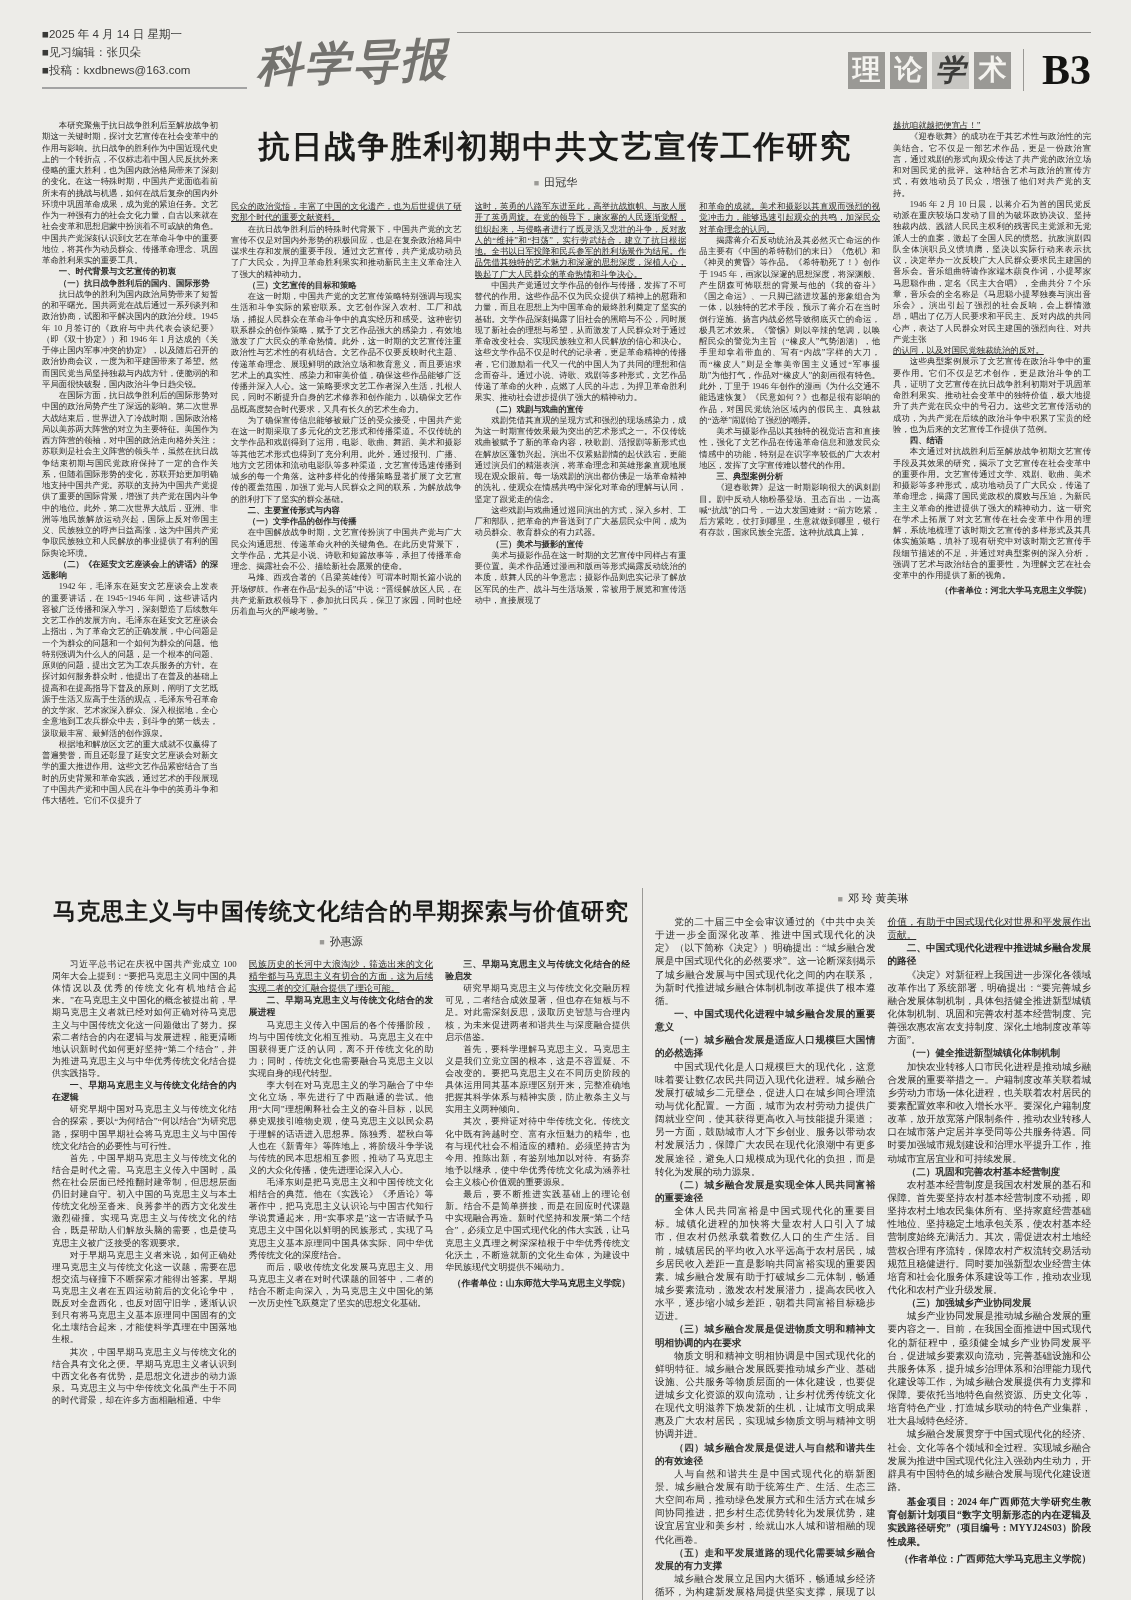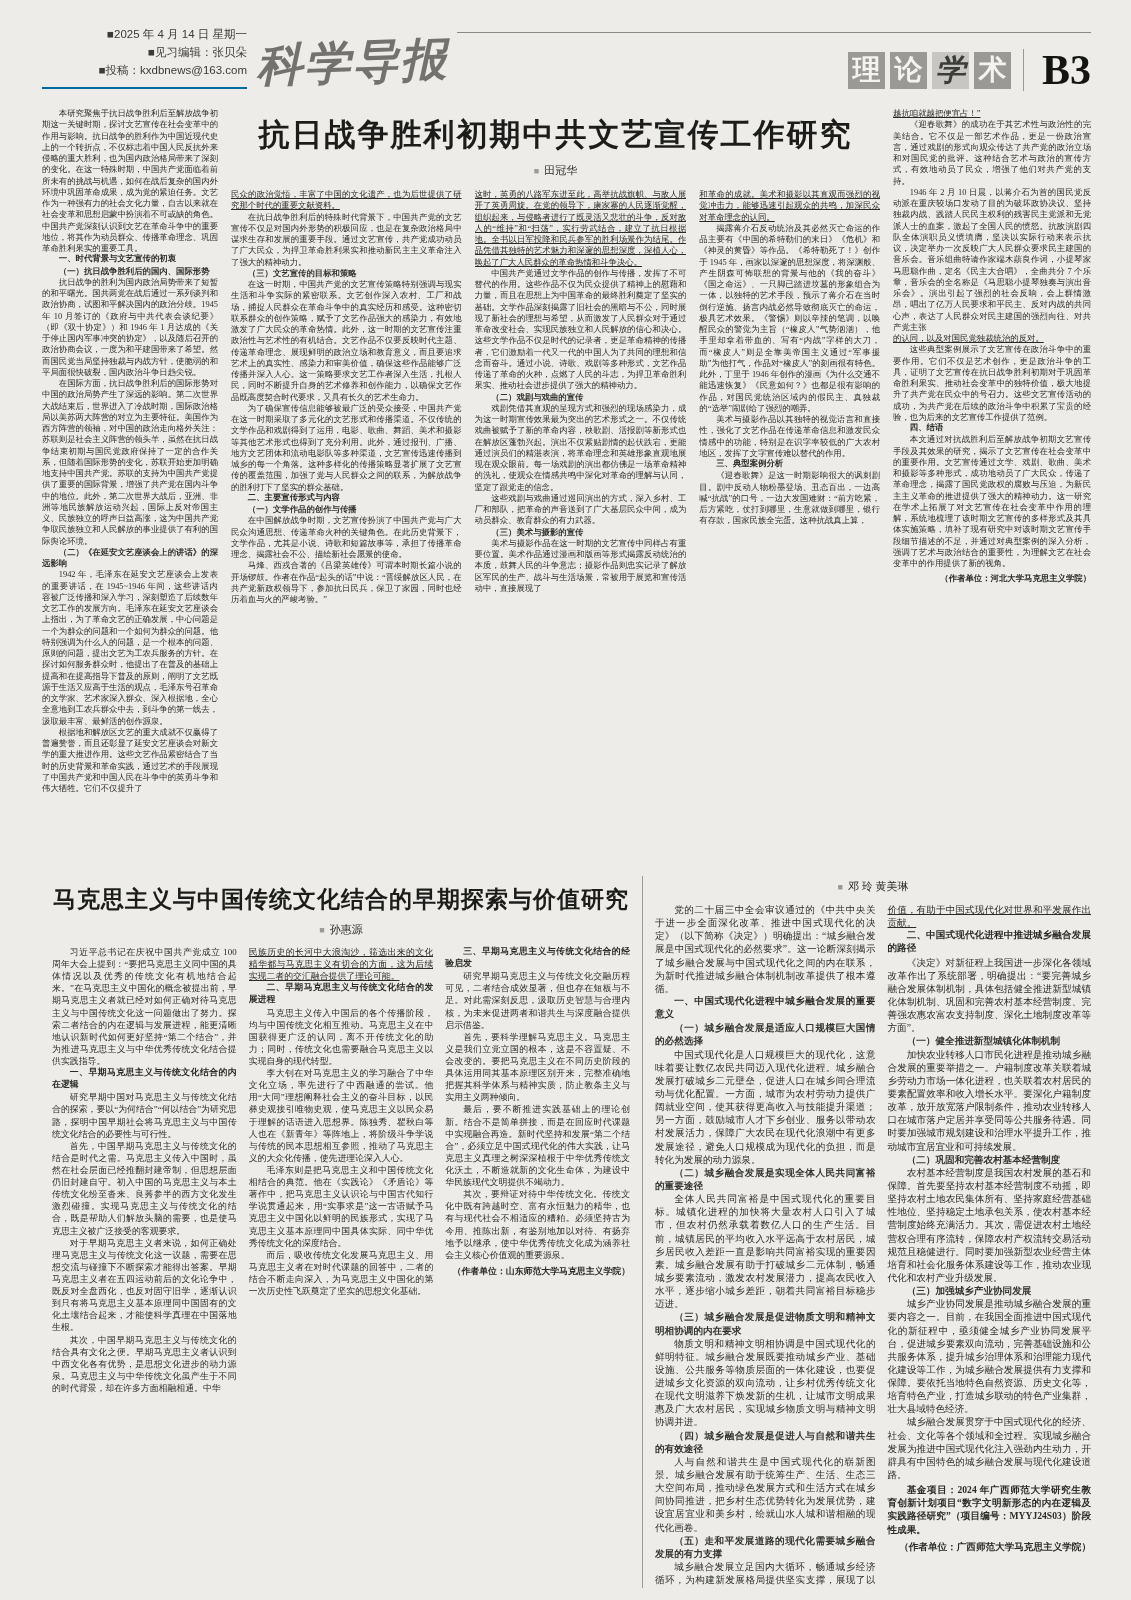--- a/index.html
+++ b/index.html
@@ -4,45 +4,45 @@
 <style>
   html,body{margin:0;padding:0;background:#b8b7b3;}
   .sheet{
     position:relative;width:1131px;height:1600px;margin:0 auto;
     background:#edecE8;color:#2b2b29;
     font-family:"Liberation Serif","DejaVu Serif",serif;
     overflow:hidden;box-sizing:border-box;padding:18px 40px 14px 42px;
   }
   
   .hdr{display:flex;align-items:flex-start;height:86px;}
-  .hdr-left{width:205px;border-bottom:2px solid #0369a1;padding:8px 0 8px 0;
-    font-family:"Liberation Sans",sans-serif;font-size:11.5px;line-height:1.55;color:#3a3a38;text-align:right;}
+  .hdr-left{width:205px;border-bottom:2px solid #a3a3a3;padding:8px 0 8px 0;
+    font-family:"Liberation Sans",sans-serif;font-size:11.5px;line-height:1.55;color:#3a3a38;}
   .masthead{width:210px;text-align:center;font-family:"DejaVu Serif",serif;
     font-style:italic;font-weight:bold;font-size:46px;color:#73726e;
     letter-spacing:2px;transform:rotate(-2deg);padding-top:14px;white-space:nowrap;}
   .hdr-right{flex:1;border-top:1.5px solid #8a8986;margin-top:14px;padding-top:16px;
     display:flex;justify-content:flex-end;align-items:center;}
   .secbox{width:37px;height:37px;background:#9a9995;color:#f4f3ef;
     font-family:"Liberation Sans",sans-serif;font-weight:bold;font-size:28px;
     display:flex;align-items:center;justify-content:center;margin-left:5px;}
   .secbox.alt{background:#c7c6c2;color:#3c3c3a;font-family:"DejaVu Serif",serif;
     font-style:italic;font-size:30px;}
   .pageno{font-family:"Liberation Serif",serif;font-weight:bold;font-size:42px;
     color:#141412;margin-left:12px;padding-left:18px;border-left:1px solid #9a9995;line-height:1;}
   
   .col{overflow:hidden;text-align:justify;}
   .blk{margin:0;}
   .blk.p{text-indent:2em;}
   .blk.c{text-indent:0;text-decoration:underline;}
-  .blk.h{font-weight:bold;text-indent:2em;font-family:Liberation Mono, monospace;}
+  .blk.h{font-weight:bold;text-indent:2em;font-family:Liberation Serif, serif;}
   .blk.k{font-weight:bold;text-indent:2em;font-family:"Liberation Serif",serif;color:#343432;}
   .blk.sig{font-weight:bold;text-align:right;text-indent:0;margin-top:4px;}
   .blk.fund{font-weight:bold;text-indent:2em;margin-top:2px;}
   
-  .main-art{display:flex;gap:13px;height:752px;margin-top:4px;}
+  .main-art{display:flex;gap:13px;height:752px;margin-top:16px;}
   .main-art .col{font-size:8.4px;line-height:1.34;}
   .m-c1{width:176px;}
   .m-mid{flex:1;display:flex;flex-direction:column;min-width:0;}
   .m-c5{width:198px;}
   .m-title{text-align:center;padding:6px 0 2px;}
   .m-title h1{margin:0;font-family:"Liberation Sans",sans-serif;font-weight:bold;
     font-size:31px;letter-spacing:2px;color:#1c1c1a;white-space:nowrap;}
   .byline{text-align:center;font-size:11px;padding:7px 0 9px;color:#2b2b29;font-family:Liberation Serif, serif;}
   .byline .sq{color:#9a9995;font-size:9px;margin-right:5px;}
   .mid-cols{flex:1;display:flex;gap:13px;overflow:hidden;}
@@ -162,22 +162,22 @@
             <div class="blk h">二、早期马克思主义与传统文化结合的发展进程</div>
             <div class="blk p">马克思主义传入中国后的各个传播阶段，均与中国传统文化相互推动。马克思主义在中国获得更广泛的认同，离不开传统文化的助力；同时，传统文化也需要融合马克思主义以实现自身的现代转型。</div>
             <div class="blk p">李大钊在对马克思主义的学习融合了中华文化立场，率先进行了中西融通的尝试。他用“大同”理想阐释社会主义的奋斗目标，以民彝史观接引唯物史观，使马克思主义以民众易于理解的话语进入思想界。陈独秀、瞿秋白等人也在《新青年》等阵地上，将阶级斗争学说与传统的民本思想相互参照，推动了马克思主义的大众化传播，使先进理论深入人心。</div>
             <div class="blk p">毛泽东则是把马克思主义和中国传统文化相结合的典范。他在《实践论》《矛盾论》等著作中，把马克思主义认识论与中国古代知行学说贯通起来，用“实事求是”这一古语赋予马克思主义中国化以鲜明的民族形式，实现了马克思主义基本原理同中国具体实际、同中华优秀传统文化的深度结合。</div>
             <div class="blk p">而后，吸收传统文化发展马克思主义、用马克思主义者在对时代课题的回答中，二者的结合不断走向深入，为马克思主义中国化的第一次历史性飞跃奠定了坚实的思想文化基础。</div>
           </div>
         <div class="col">
             <div class="blk h">三、早期马克思主义与传统文化结合的经验启发</div>
             <div class="blk p">研究早期马克思主义与传统文化交融历程可见，二者结合成效显著，但也存在短板与不足。对此需深刻反思，汲取历史智慧与合理内核，为未来促进两者和谐共生与深度融合提供启示借鉴。</div>
             <div class="blk p">首先，要科学理解马克思主义。马克思主义是我们立党立国的根本，这是不容置疑、不会改变的。要把马克思主义在不同历史阶段的具体运用同其基本原理区别开来，完整准确地把握其科学体系与精神实质，防止教条主义与实用主义两种倾向。</div>
+            <div class="blk p">其次，要辩证对待中华传统文化。传统文化中既有跨越时空、富有永恒魅力的精华，也有与现代社会不相适应的糟粕。必须坚持古为今用、推陈出新，有鉴别地加以对待、有扬弃地予以继承，使中华优秀传统文化成为涵养社会主义核心价值观的重要源泉。</div>
             <div class="blk p">最后，要不断推进实践基础上的理论创新。结合不是简单拼接，而是在回应时代课题中实现融合再造。新时代坚持和发展“第二个结合”，必须立足中国式现代化的伟大实践，让马克思主义真理之树深深植根于中华优秀传统文化沃土，不断造就新的文化生命体，为建设中华民族现代文明提供不竭动力。</div>
-            <div class="blk p">其次，要辩证对待中华传统文化。传统文化中既有跨越时空、富有永恒魅力的精华，也有与现代社会不相适应的糟粕。必须坚持古为今用、推陈出新，有鉴别地加以对待、有扬弃地予以继承，使中华优秀传统文化成为涵养社会主义核心价值观的重要源泉。</div>
             <div class="blk sig">（作者单位：山东师范大学马克思主义学院）</div>
           </div>
       </div>
     </div>
 
     <div class="vdiv"></div>
 
     <div class="b-art b-right">
       <div class="byline">
         <span class="sq">■</span><span>邓 玲  黄美琳</span>

